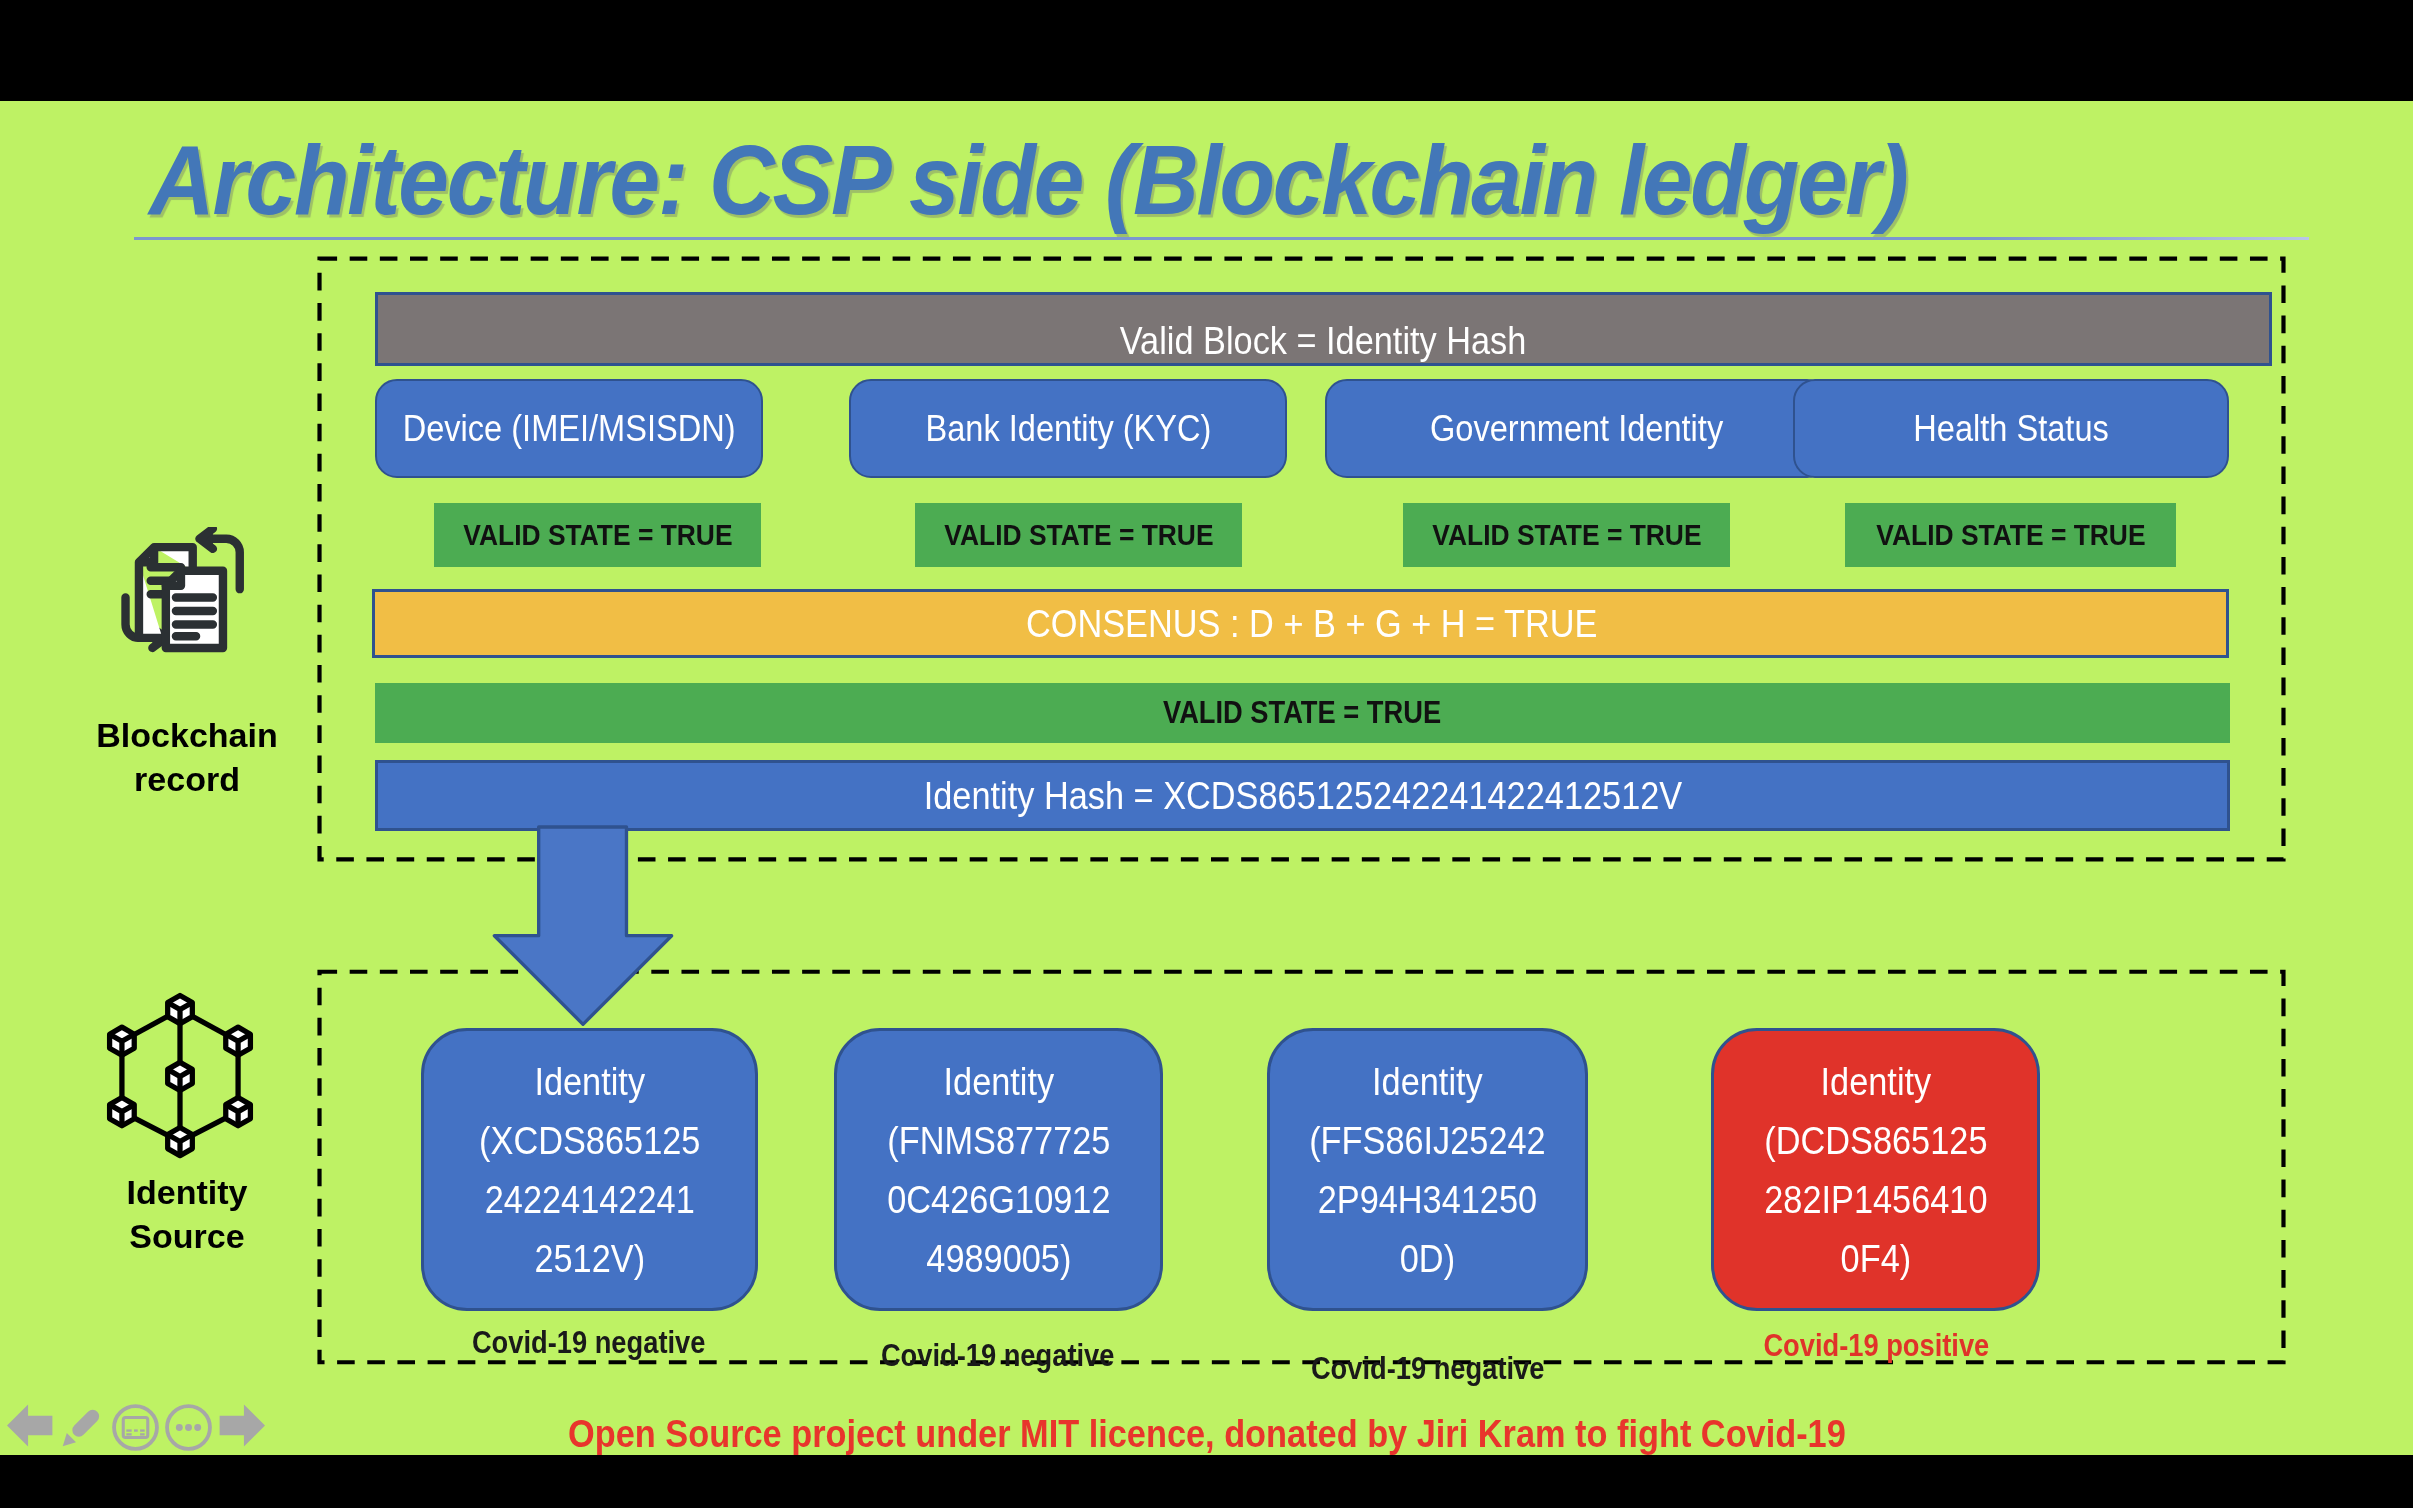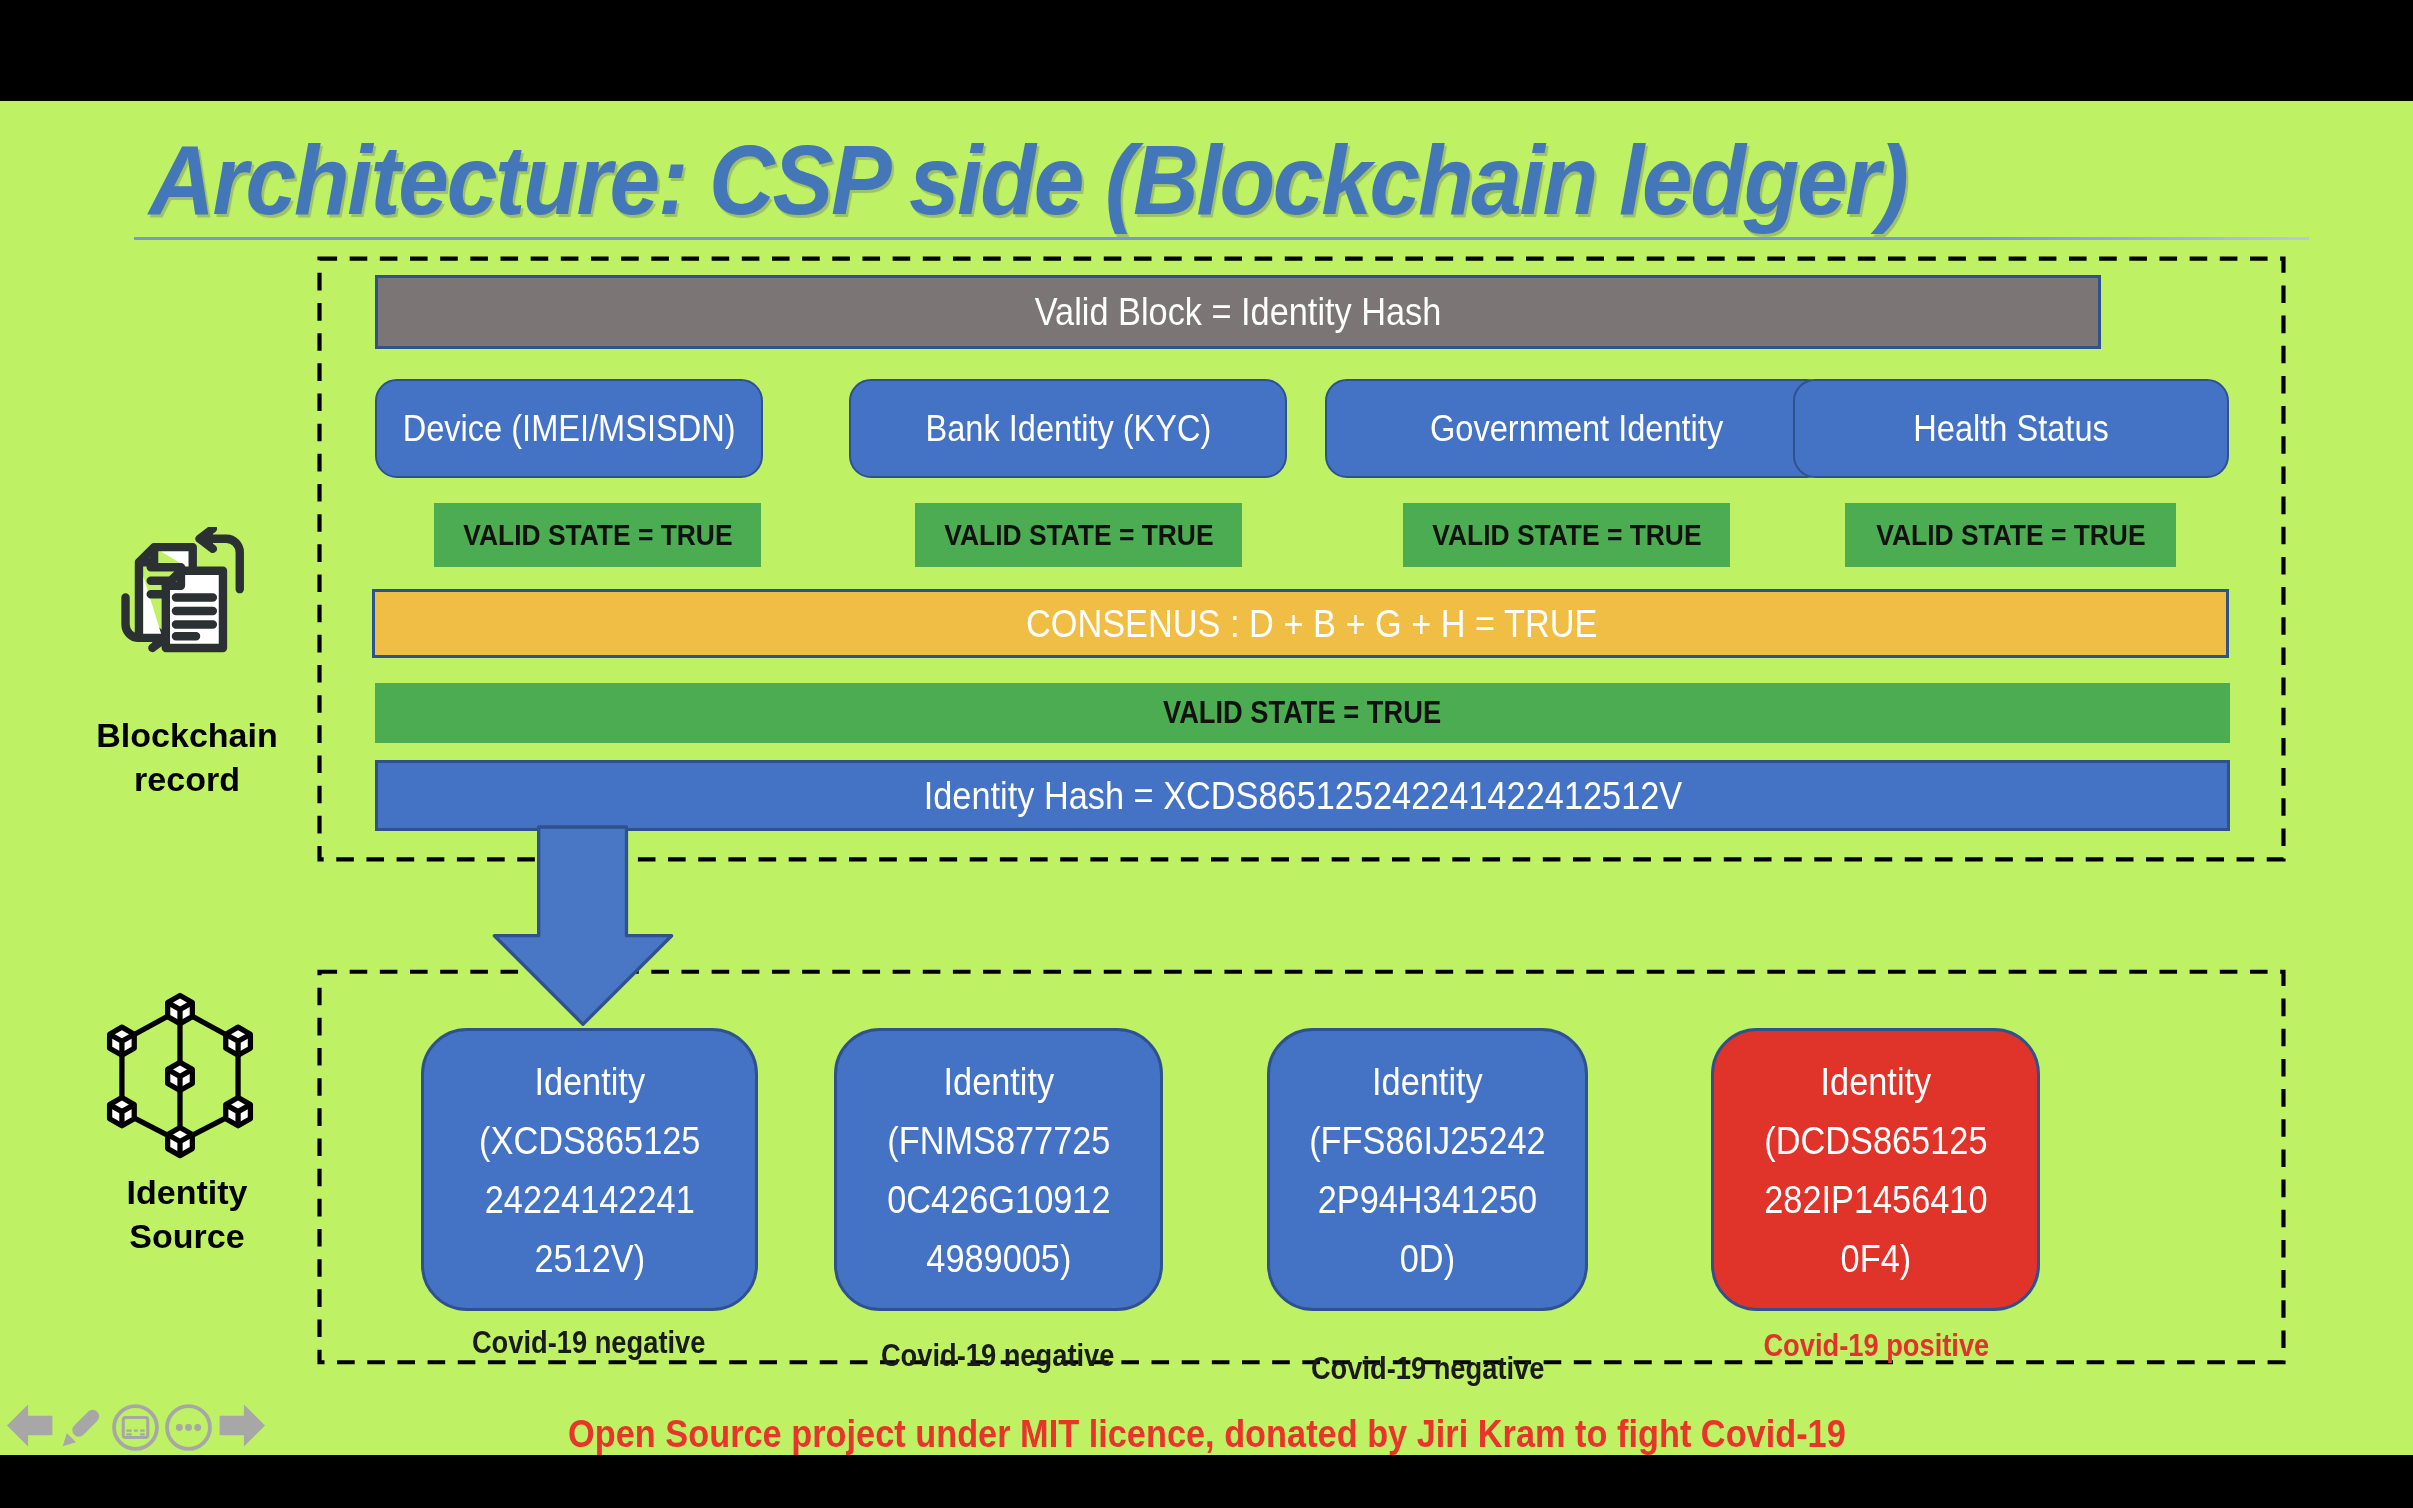--- a/index.html
+++ b/index.html
@@ -53,21 +53,21 @@
   <div id="page-title">Architecture: CSP side (Blockchain ledger)</div>
   <div id="title-underline"></div>
 
   <svg class="dashed-svg" style="left:317px;top:232px;" width="1969" height="606" viewBox="0 0 2350 723">
     <rect x="3" y="3" width="2344" height="717" fill="none" stroke="#000" stroke-width="5" stroke-dasharray="21 15"></rect>
   </svg>
   <svg class="dashed-svg" style="left:317px;top:945px;" width="1969" height="396" viewBox="0 0 2350 472">
     <rect x="3" y="3" width="2344" height="466" fill="none" stroke="#000" stroke-width="5" stroke-dasharray="21 15"></rect>
   </svg>
 
-  <div class="bar gray" style="left:375px;top:251px;width:1726px;height:74px;">
+  <div class="bar gray" style="left:375px;top:268px;width:1897px;height:74px;align-items:flex-end;">
     <span class="cx">Valid Block = Identity Hash</span>
   </div>
 
   <div class="srcbox" style="left:375px;width:388px;">
     <span class="cx">Device (IMEI/MSISDN)</span>
   </div>
   <div class="srcbox" style="left:849px;width:438px;">
     <span class="cx">Bank Identity (KYC)</span>
   </div>
   <div class="srcbox" style="left:1325px;width:504px;">

